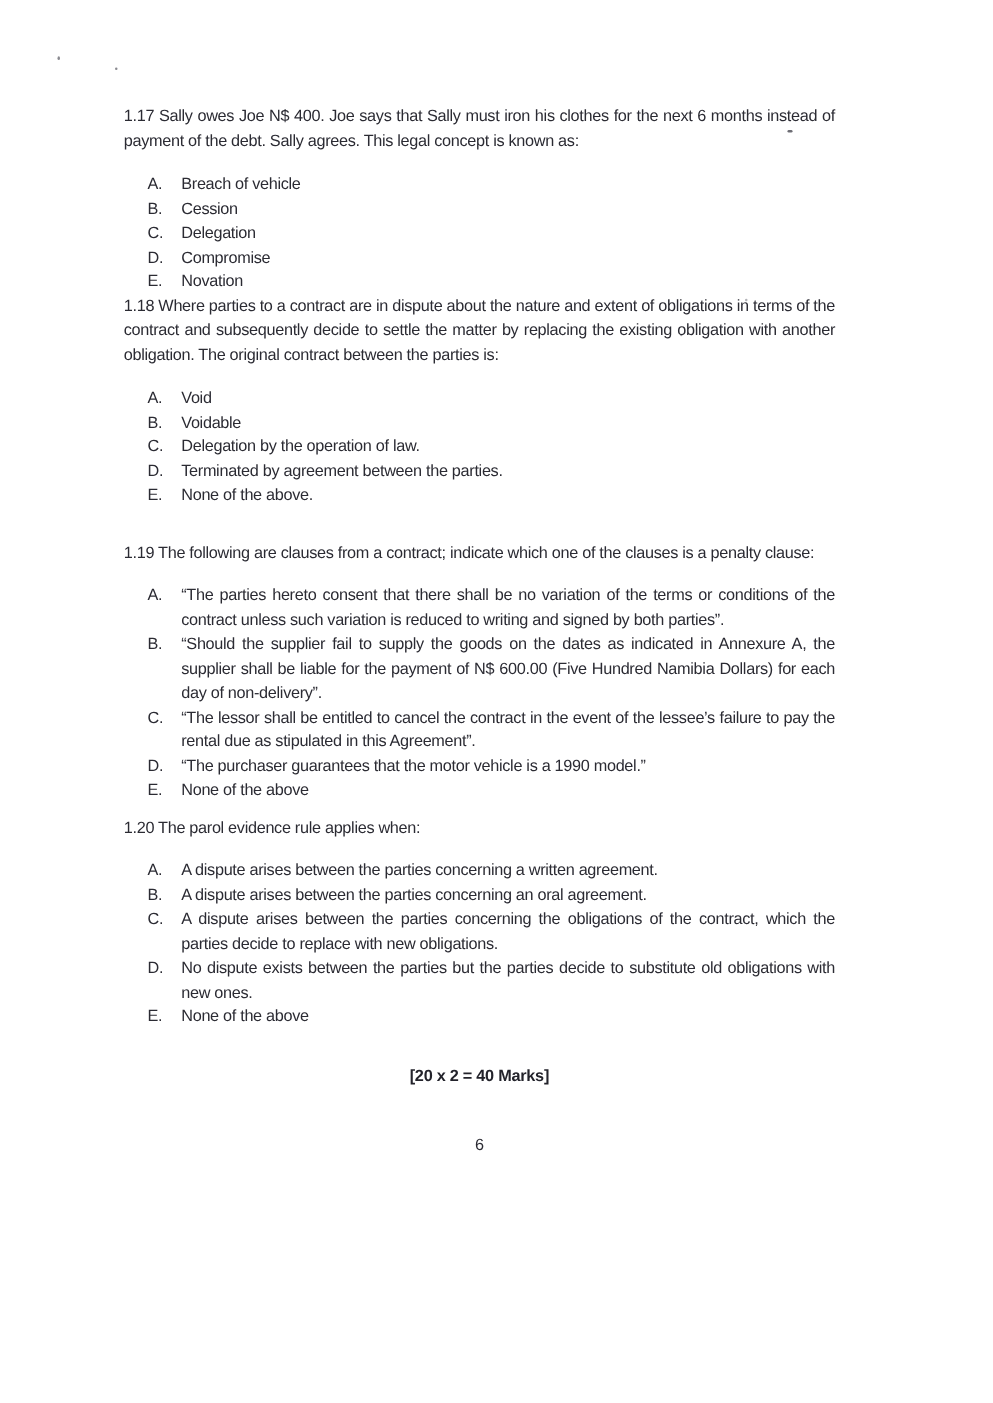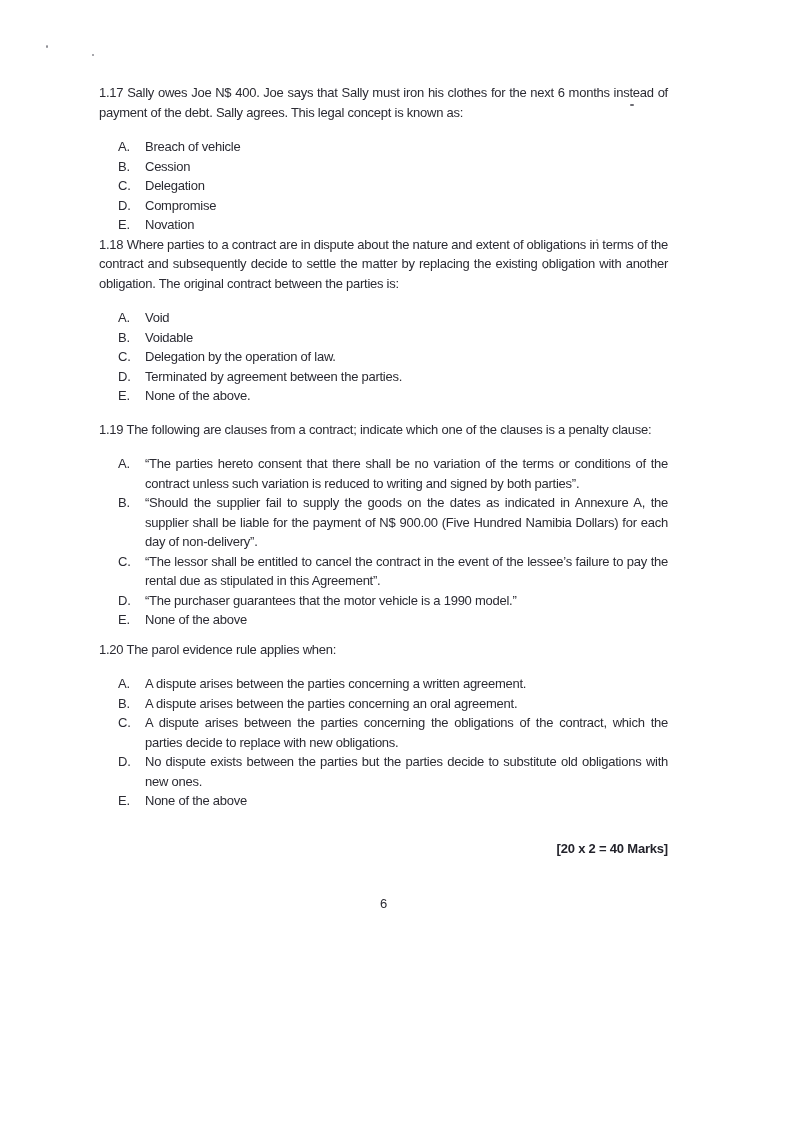--- a/index.html
+++ b/index.html
@@ -23,42 +23,42 @@
     left: 99px;
     top: 83px;
     width: 569px;
   }
   p { margin: 0; }
   .q-para {
     text-align: justify;
     text-align-last: left;
   }
   .question-1718 { }
-  .question-1719 { margin-top: 14px; }
+  .question-1719 { margin-top: 26px; }
   .question-1720 { margin-top: 10px; }
   .options {
     list-style: none;
     margin: 15px 0 0 0;
     padding: 0 0 0 19px;
   }
   .opt {
     display: flex;
     align-items: flex-start;
   }
   .opt-letter {
     flex: 0 0 27px;
   }
   .opt-text {
     flex: 1;
     text-align: justify;
     text-align-last: left;
   }
   .marks-line {
     margin-top: 28px;
-    text-align: right;
+    text-align: center;
     font-weight: 700;
     color: #23232b;
     letter-spacing: -0.2px;
   }
   .page-number {
     margin-top: 36px;
     text-align: center;
   }
   
   .artifact {
@@ -137,21 +137,21 @@
 
   <section class="question question-1719">
     <p class="q-para"><span>1.19</span> <span>The following are clauses from a contract; indicate which one of the clauses is a penalty clause:</span></p>
     <ul class="options">
       <li class="opt">
         <span class="opt-letter">A.</span>
         <span class="opt-text">“The parties hereto consent that there shall be no variation of the terms or conditions of the contract unless such variation is reduced to writing and signed by both parties”.</span>
       </li>
       <li class="opt">
         <span class="opt-letter">B.</span>
-        <span class="opt-text">“Should the supplier fail to supply the goods on the dates as indicated in Annexure A, the supplier shall be liable for the payment of N$ 900.00 (Five Hundred Namibia Dollars) for each day of non-delivery”.</span>
+        <span class="opt-text">“Should the supplier fail to supply the goods on the dates as indicated in Annexure A, the supplier shall be liable for the payment of N$ 600.00 (Five Hundred Namibia Dollars) for each day of non-delivery”.</span>
       </li>
       <li class="opt">
         <span class="opt-letter">C.</span>
         <span class="opt-text">“The lessor shall be entitled to cancel the contract in the event of the lessee’s failure to pay the rental due as stipulated in this Agreement”.</span>
       </li>
       <li class="opt">
         <span class="opt-letter">D.</span>
         <span class="opt-text">“The purchaser guarantees that the motor vehicle is a 1990 model.”</span>
       </li>
       <li class="opt">

